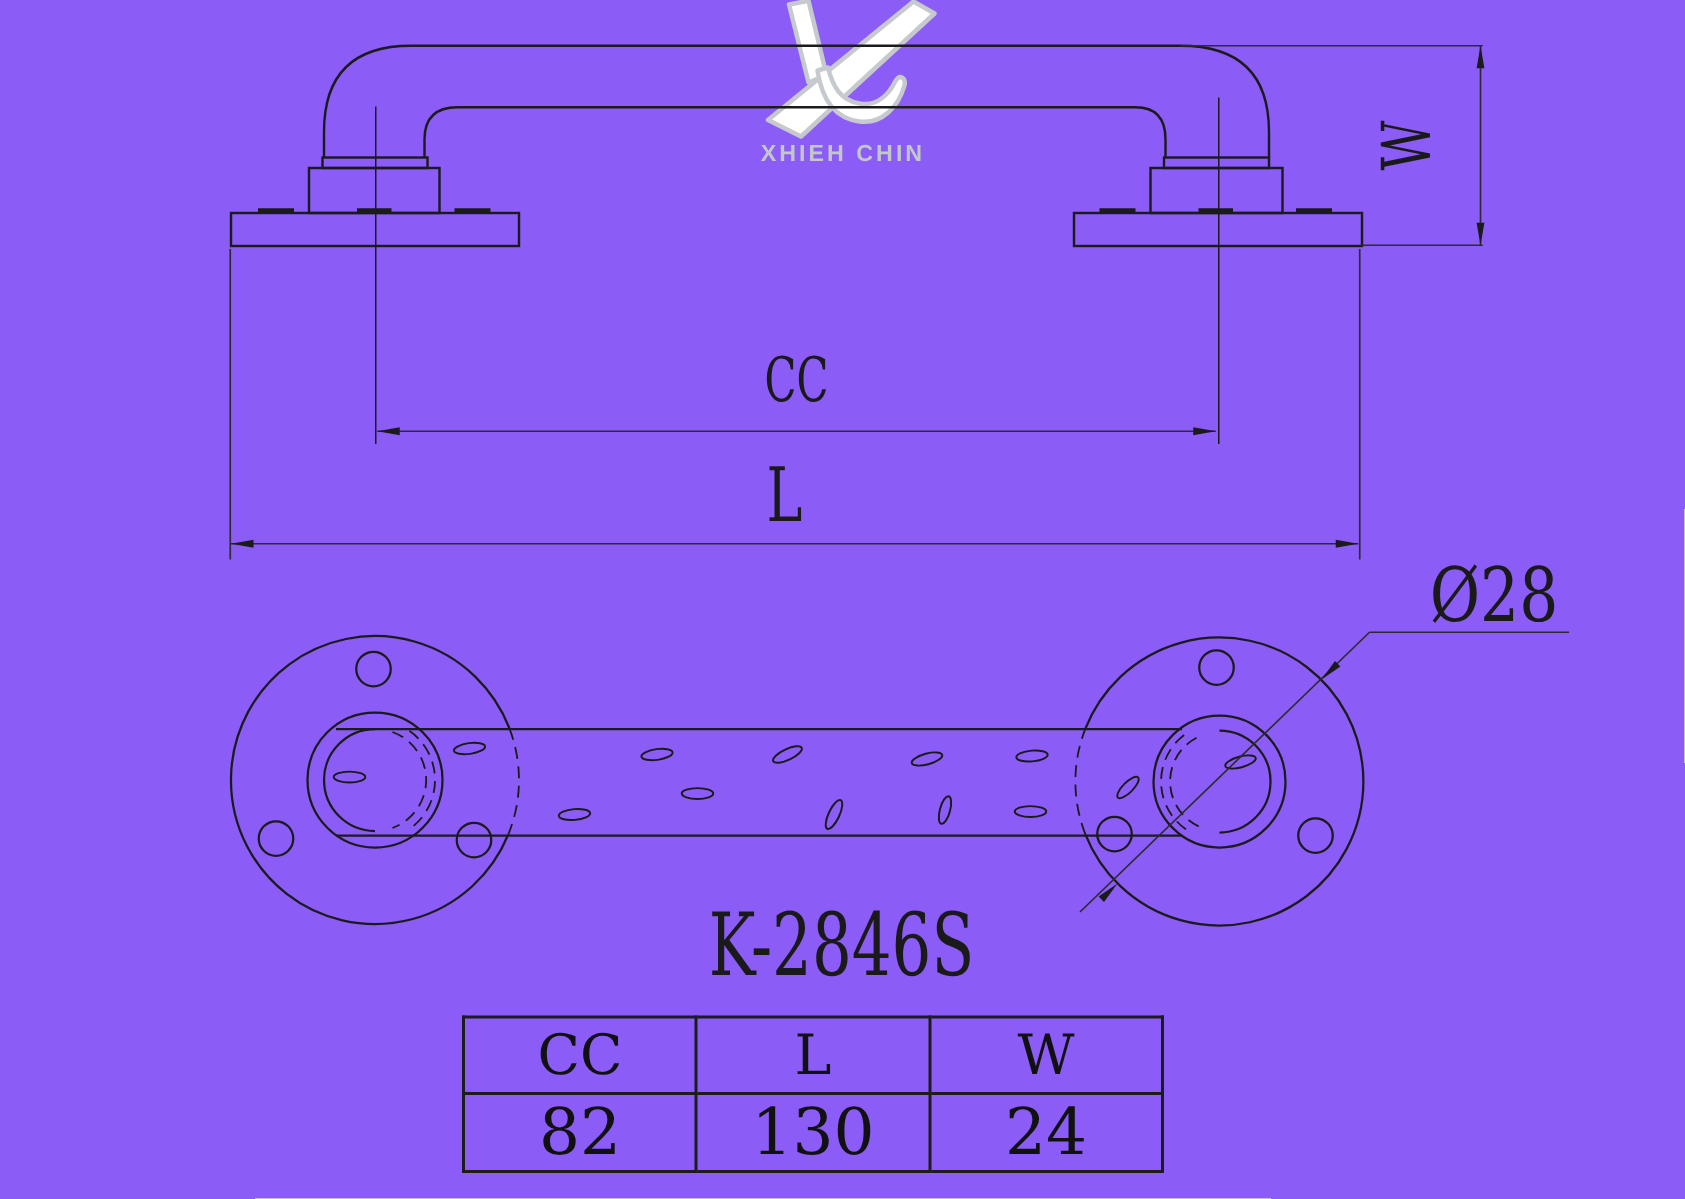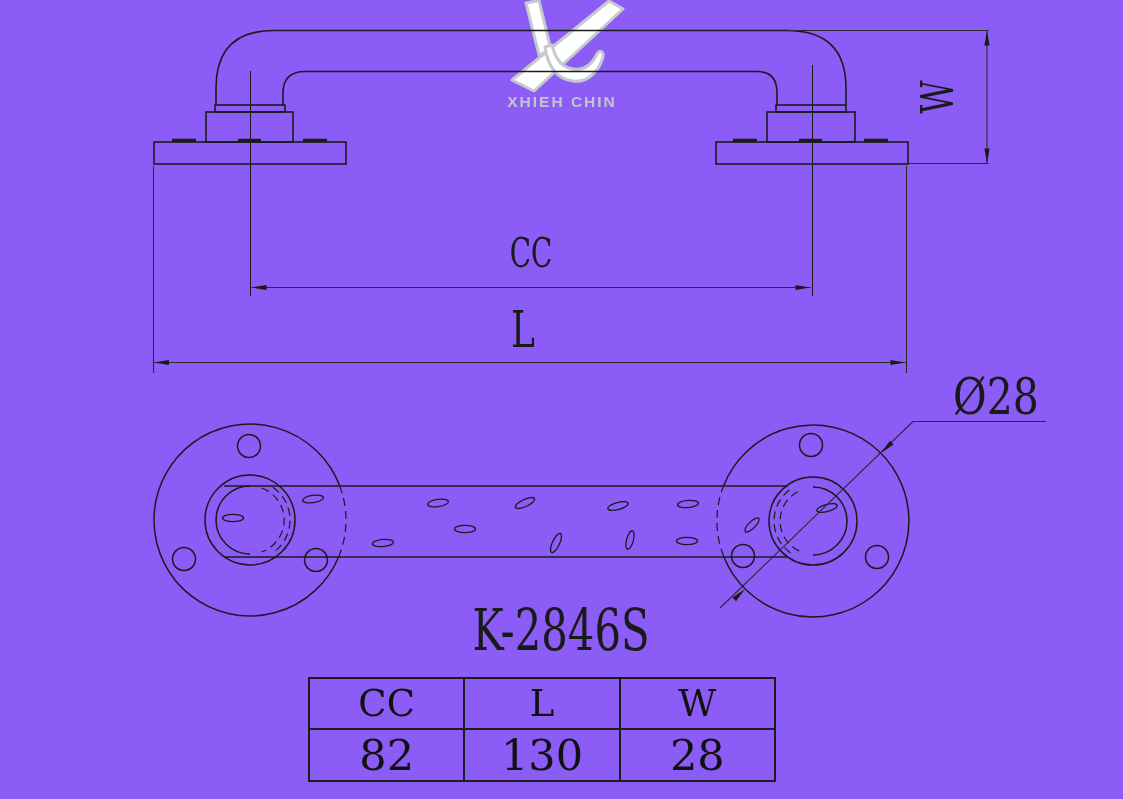--- a/index.html
+++ b/index.html
@@ -167,18 +167,18 @@
   <table class="spec">
     <tbody>
         <tr class="hdr">
       <td>CC</td>
       <td>L</td>
       <td>W</td>
     </tr>
     <tr class="val">
       <td>82</td>
       <td>130</td>
-      <td>28</td>
+      <td>24</td>
     </tr>
   </tbody>
     </table>
 
 </div>
 
 </body></html>

